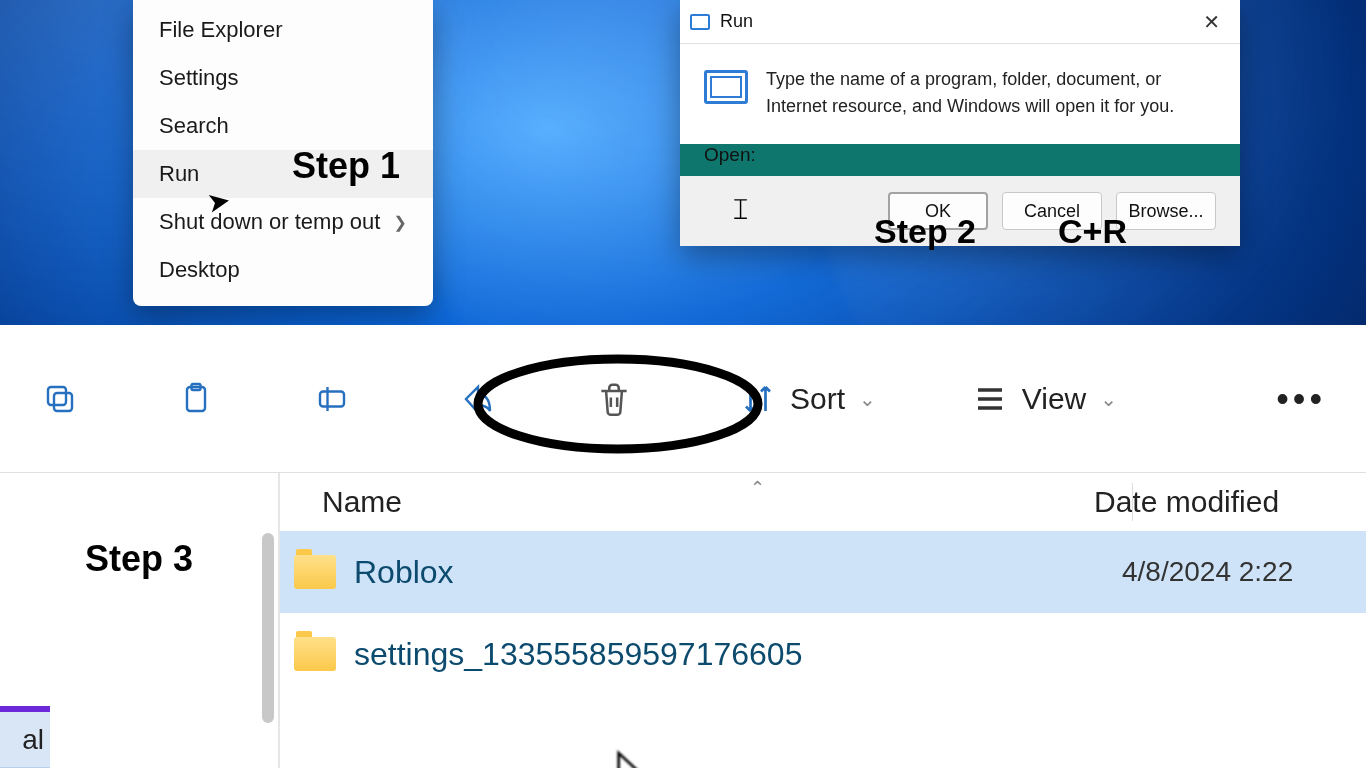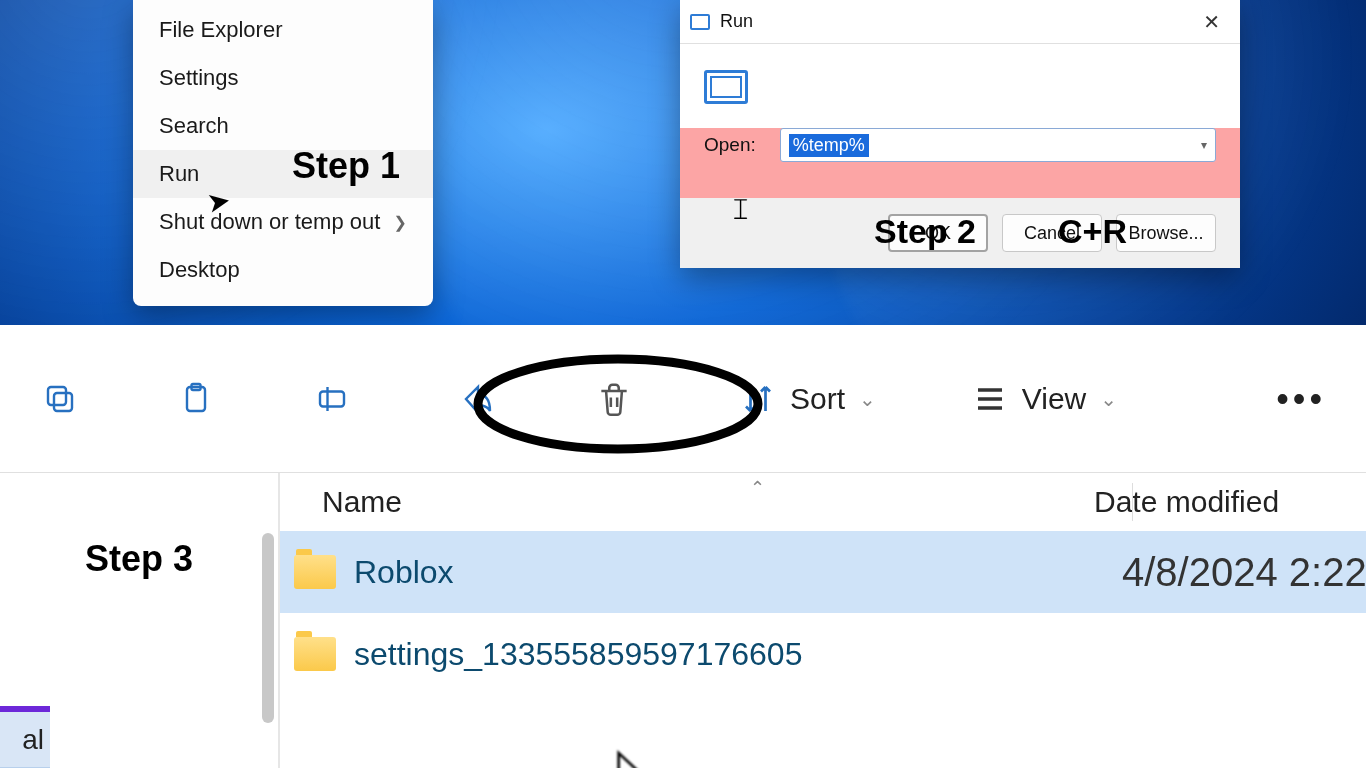--- a/index.html
+++ b/index.html
@@ -116,22 +116,22 @@
     margin-top: 4px;
     box-shadow: inset 0 0 0 3px #fff, inset 0 0 0 5px #2e7cd6;
     flex-shrink: 0;
   }
   .run-desc {
     font-size: 18px;
     color: #222;
     line-height: 1.5;
   }
   .run-open-row {
-    background: #fca5a5;
-    padding: 0 24px 36px 24px;
+    background: #0f766e;
+    padding: 0 24px 10px 24px;
     display: flex;
     align-items: center;
     gap: 24px;
   }
   .run-open-label { font-size: 19px; color: #111; }
   .run-open-field {
     flex: 1;
     height: 34px;
     border: 1px solid #8aa9d6;
     border-radius: 3px;
@@ -327,21 +327,21 @@
     width: 16px; height: 6px;
     background: #fbc94a;
     border-radius: 2px 2px 0 0;
   }
   .file-name {
     font-size: 32px;
     color: #0c4a6e;
     flex: 1;
   }
   .file-date {
-    font-size: 40px;
+    font-size: 28px;
     color: #333;
     width: 230px;
     text-align: left;
     white-space: nowrap;
   }
   .cursor-arrow2 {
     position: absolute;
     left: 612px; top: 424px;
     font-size: 48px;
     color: #000;
@@ -381,27 +381,24 @@
   <div class="step1-label">Step 1</div>
 
   <div class="run-dialog">
     <div class="run-titlebar">
       <div class="run-icon"></div>
       <div class="run-title">Run</div>
       <div class="run-close">✕</div>
     </div>
     <div class="run-body">
       <div class="run-big-icon"></div>
+      <div class="run-desc">Type the name of a program, folder, document, or Internet resource, and Windows will open it for you.</div>
     </div>
     <div class="run-open-row">
       <div class="run-open-label">Open:</div>
-      <div class="run-open-field">
-        <span class="run-open-value">%temp%</span>
-        <span class="run-open-chev">▾</span>
-      </div>
     </div>
     <div class="run-footer">
       <div class="run-btn ok">OK</div>
       <div class="run-btn">Cancel</div>
       <div class="run-btn">Browse...</div>
     </div>
   </div>
   <div class="text-cursor">𝙸</div>
   <div class="step2-label">Step 2</div>
   <div class="step2-shortcut">C+R</div>

